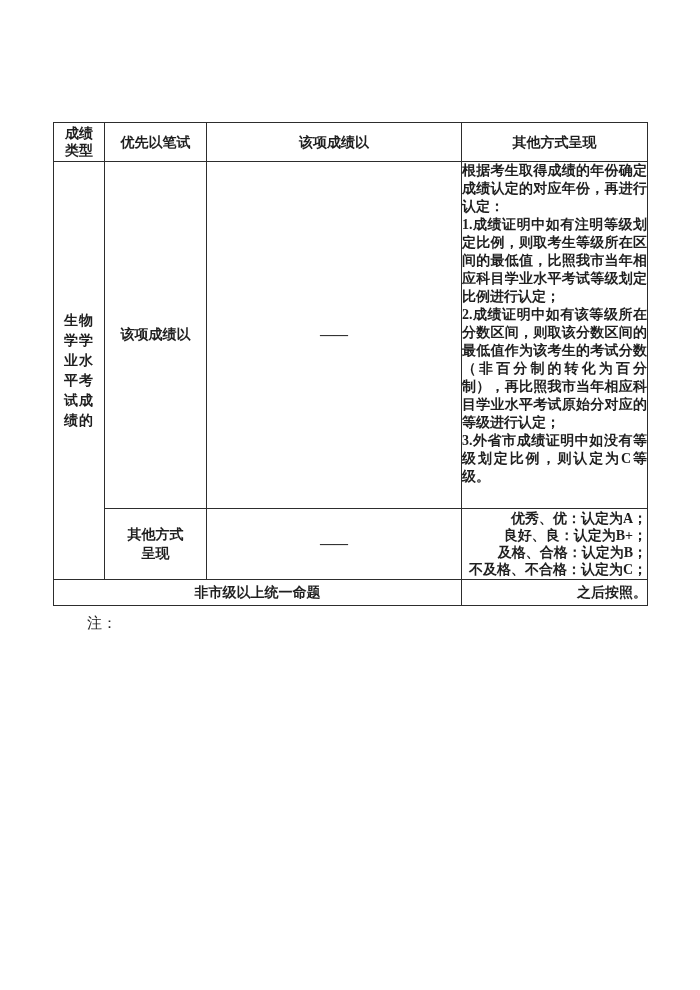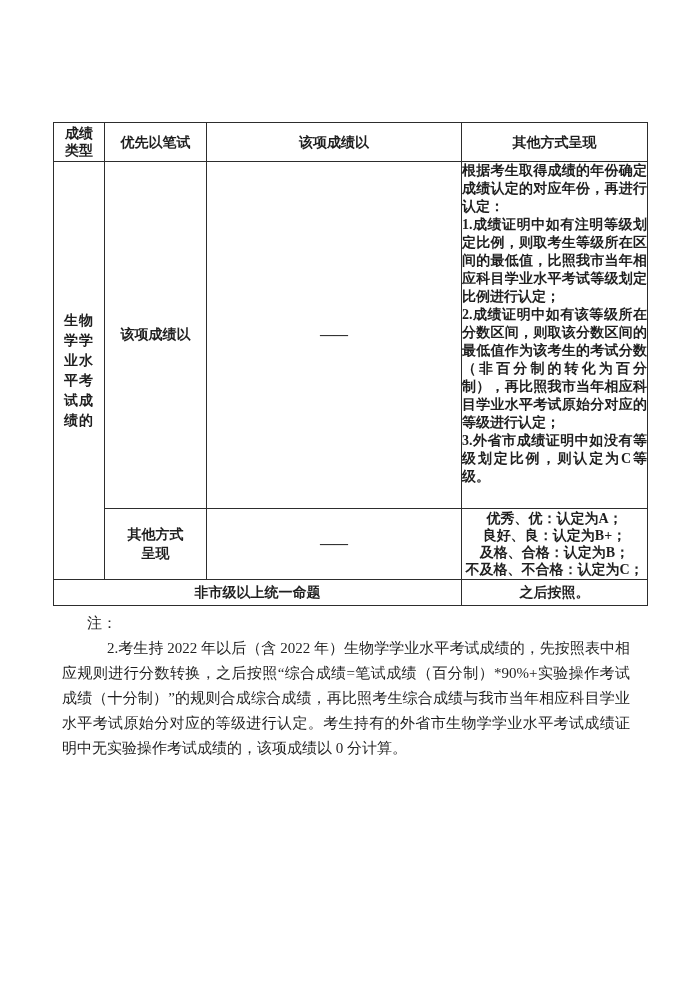--- a/index.html
+++ b/index.html
@@ -68,21 +68,21 @@
     padding: 4px 4px 2px 4px;
     line-height: 18px;
     text-align: justify;
     text-justify: inter-character;
     white-space: pre-line;
   }
   .cell-lines {
     vertical-align: middle;
     padding: 1px 4px;
     line-height: 17px;
-    text-align: center;
+    text-align: right;
     white-space: pre-line;
   }
   .row-header  { height: 37px; }
   .row-grade   { height: 347px; }
   .row-other   { height: 71px; }
   .row-unified { height: 26px; }
 
   
   .notes {
     position: absolute;
@@ -158,18 +158,17 @@
       </tr>
       <tr class="row-unified">
         <td class="cell-center" colspan="3">非市级以上统一命题</td>
         <td class="cell-lines">之后按照。</td>
       </tr>
     </tbody>
   </table>
 
   <div class="notes">
     <div class="notes-label">注：</div>
-    <p class="note">2.考生持 2022 年以后（含 2022 年）生物学学业水平考试成绩的，先按照表中相应规则进行分数转换，之后按照“综合成绩=笔试成绩（百分制）*90%+实验操作考试成绩（十分制）”的规则合成综合成绩，再比照考生综合成绩与我市当年相应科目学业水平考试原始分对应的等级进行认定。考生持有的外省市生物学学业水平考试成绩证明中无实验操作考试成绩的，该项成绩以 0 分计算。</p>
   </div>
 
   <div class="page-number">8</div>
 
 </div>
 
 </body></html>

